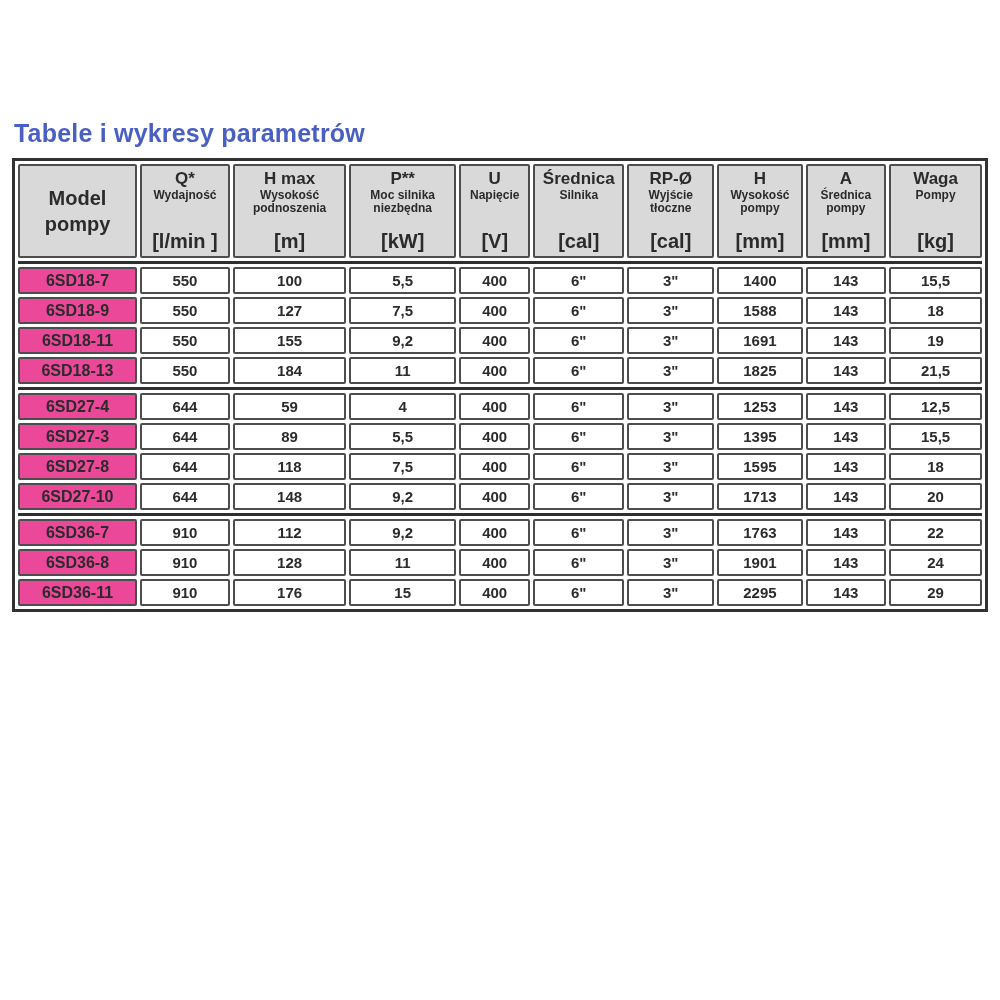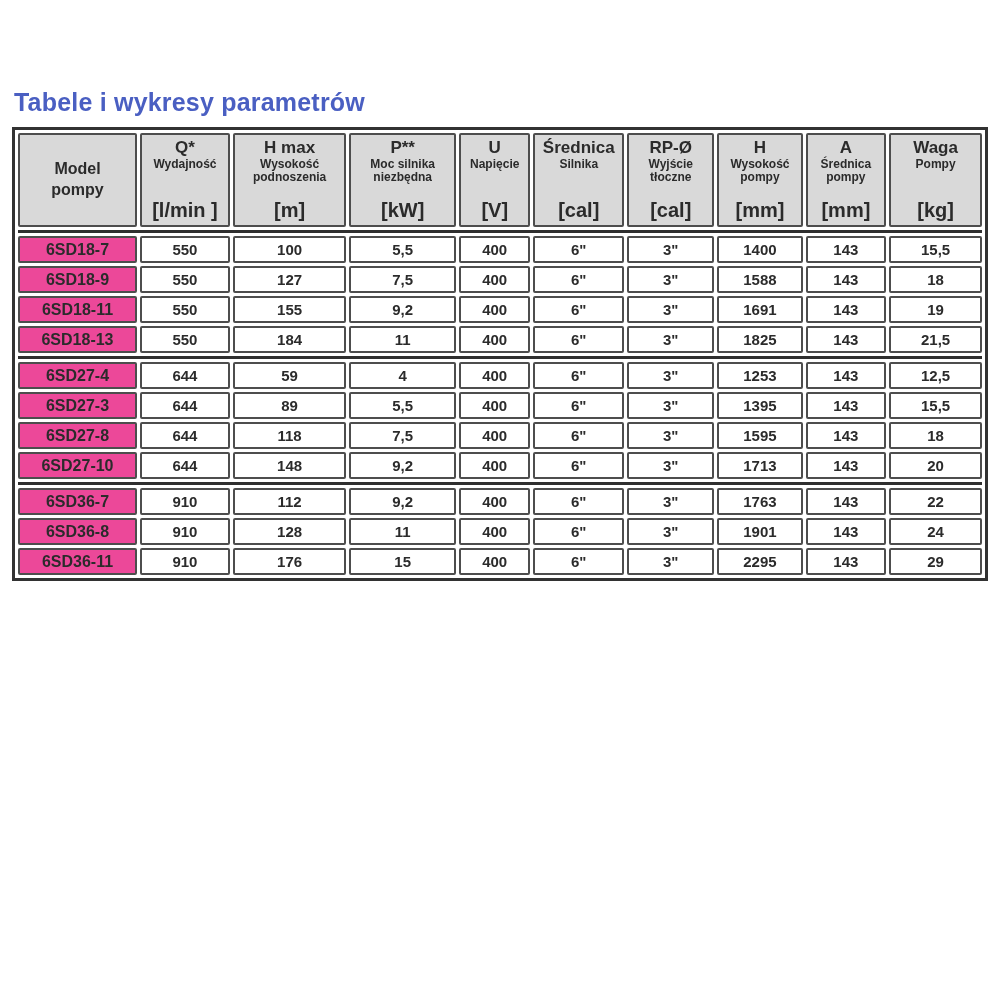--- a/index.html
+++ b/index.html
@@ -8,21 +8,21 @@
     background: #ffffff;
     width: 1000px;
     height: 1000px;
     font-family: "Liberation Sans", sans-serif;
     overflow: hidden;
   }
   .page {
     box-sizing: border-box;
     width: 880px;
     height: 1000px;
-    padding: 88px 12px 0 12px;
+    padding: 119px 12px 0 12px;
   }
   h1.title {
     margin: 0 0 10px 2px;
     font-size: 25px;
     font-weight: bold;
     letter-spacing: 0.2px;
     color: #4a5fc2;
   }
   .table-frame {
     border: 3px solid #323232;
@@ -41,21 +41,21 @@
     border-radius: 2px;
     color: #2b2b2b;
     font-weight: bold;
     text-align: center;
     vertical-align: middle;
     box-sizing: border-box;
     padding: 1px 2px;
     overflow: hidden;
   }
   th.hdr, th.model-hdr { background: #d9d9d9; height: 92px; vertical-align: top; }
-  th.model-hdr { vertical-align: middle; font-size: 16px; line-height: 1.3; }
+  th.model-hdr { vertical-align: middle; font-size: 20px; line-height: 1.3; }
   .hdr-inner {
     display: flex;
     flex-direction: column;
     justify-content: flex-start;
     align-items: center;
     height: 88px;
   }
   .hdr-sym  { font-size: 17px; line-height: 1.15; padding-top: 2px; }
   .hdr-desc { font-size: 12px; line-height: 1.15; }
   .hdr-unit { font-size: 20px; margin-top: auto; padding-bottom: 2px; text-align: center; }

